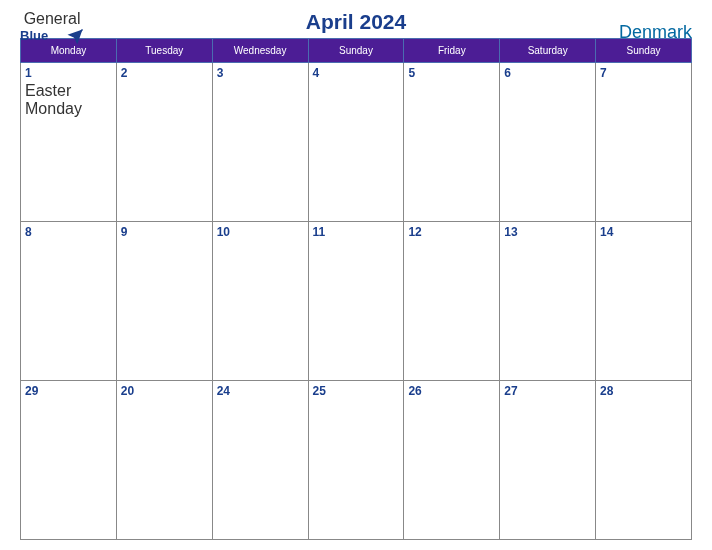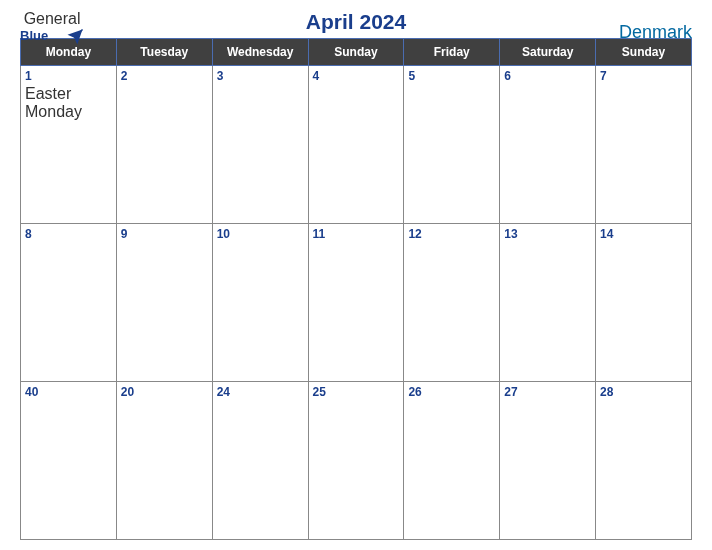--- a/index.html
+++ b/index.html
@@ -61,25 +61,25 @@
     }
 
     .calendar {
       width: 100%;
       border-collapse: collapse;
       border: 1px solid #888;
       flex: 1;
     }
 
     .calendar th {
-      background-color: #404040;
+      background-color: #4c1d95;
       color: #fff;
       text-align: center;
-      font-size: 12px;
-      font-weight: bold;
+      font-size: 10px;
+      font-weight: normal;
       padding: 6px 2px;
       border: 1px solid #4a6cb0;
     }
 
     .calendar td {
       border: 1px solid #888;
       vertical-align: top;
       padding: 3px 4px;
       width: calc(100% / 7);
       height: 72px;
@@ -178,21 +178,21 @@
         </td>
         <td>
           <span class="day-number">13</span>
         </td>
         <td>
           <span class="day-number">14</span>
         </td>
       </tr>
       <tr>
         <td>
-          <span class="day-number">40</span>
+          <span class="day-number">29</span>
         </td>
         <td>
           <span class="day-number">20</span>
         </td>
         <td>
           <span class="day-number">24</span>
         </td>
         <td>
           <span class="day-number">25</span>
         </td>

